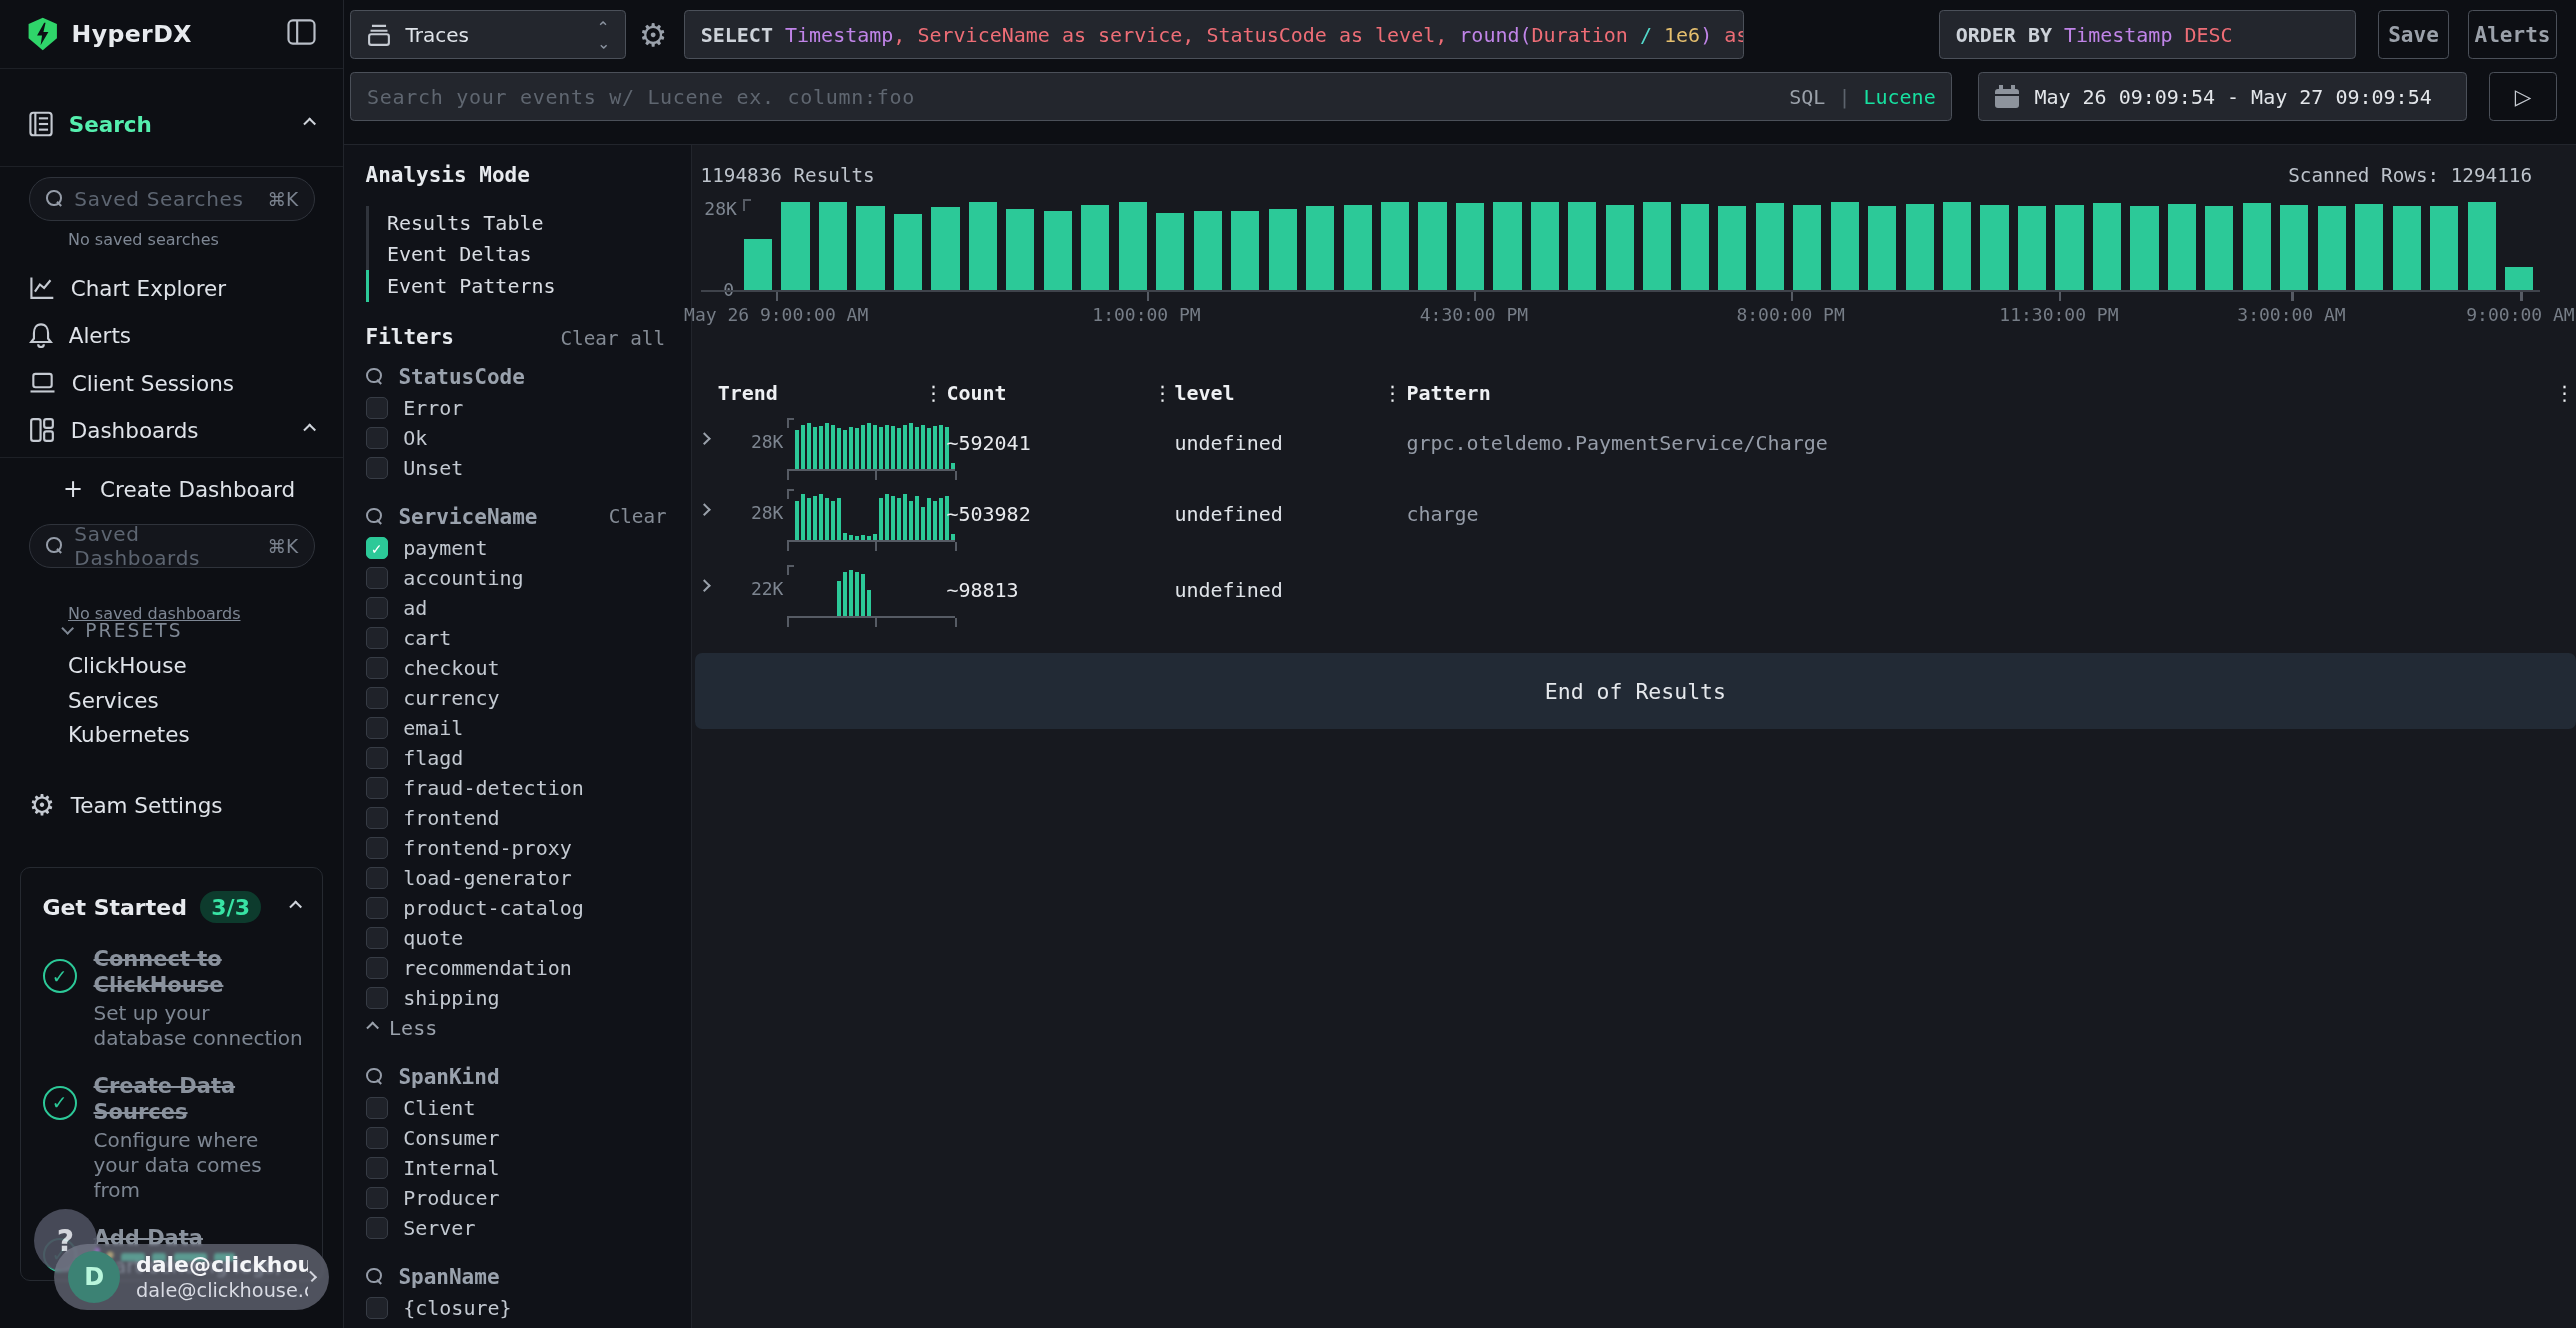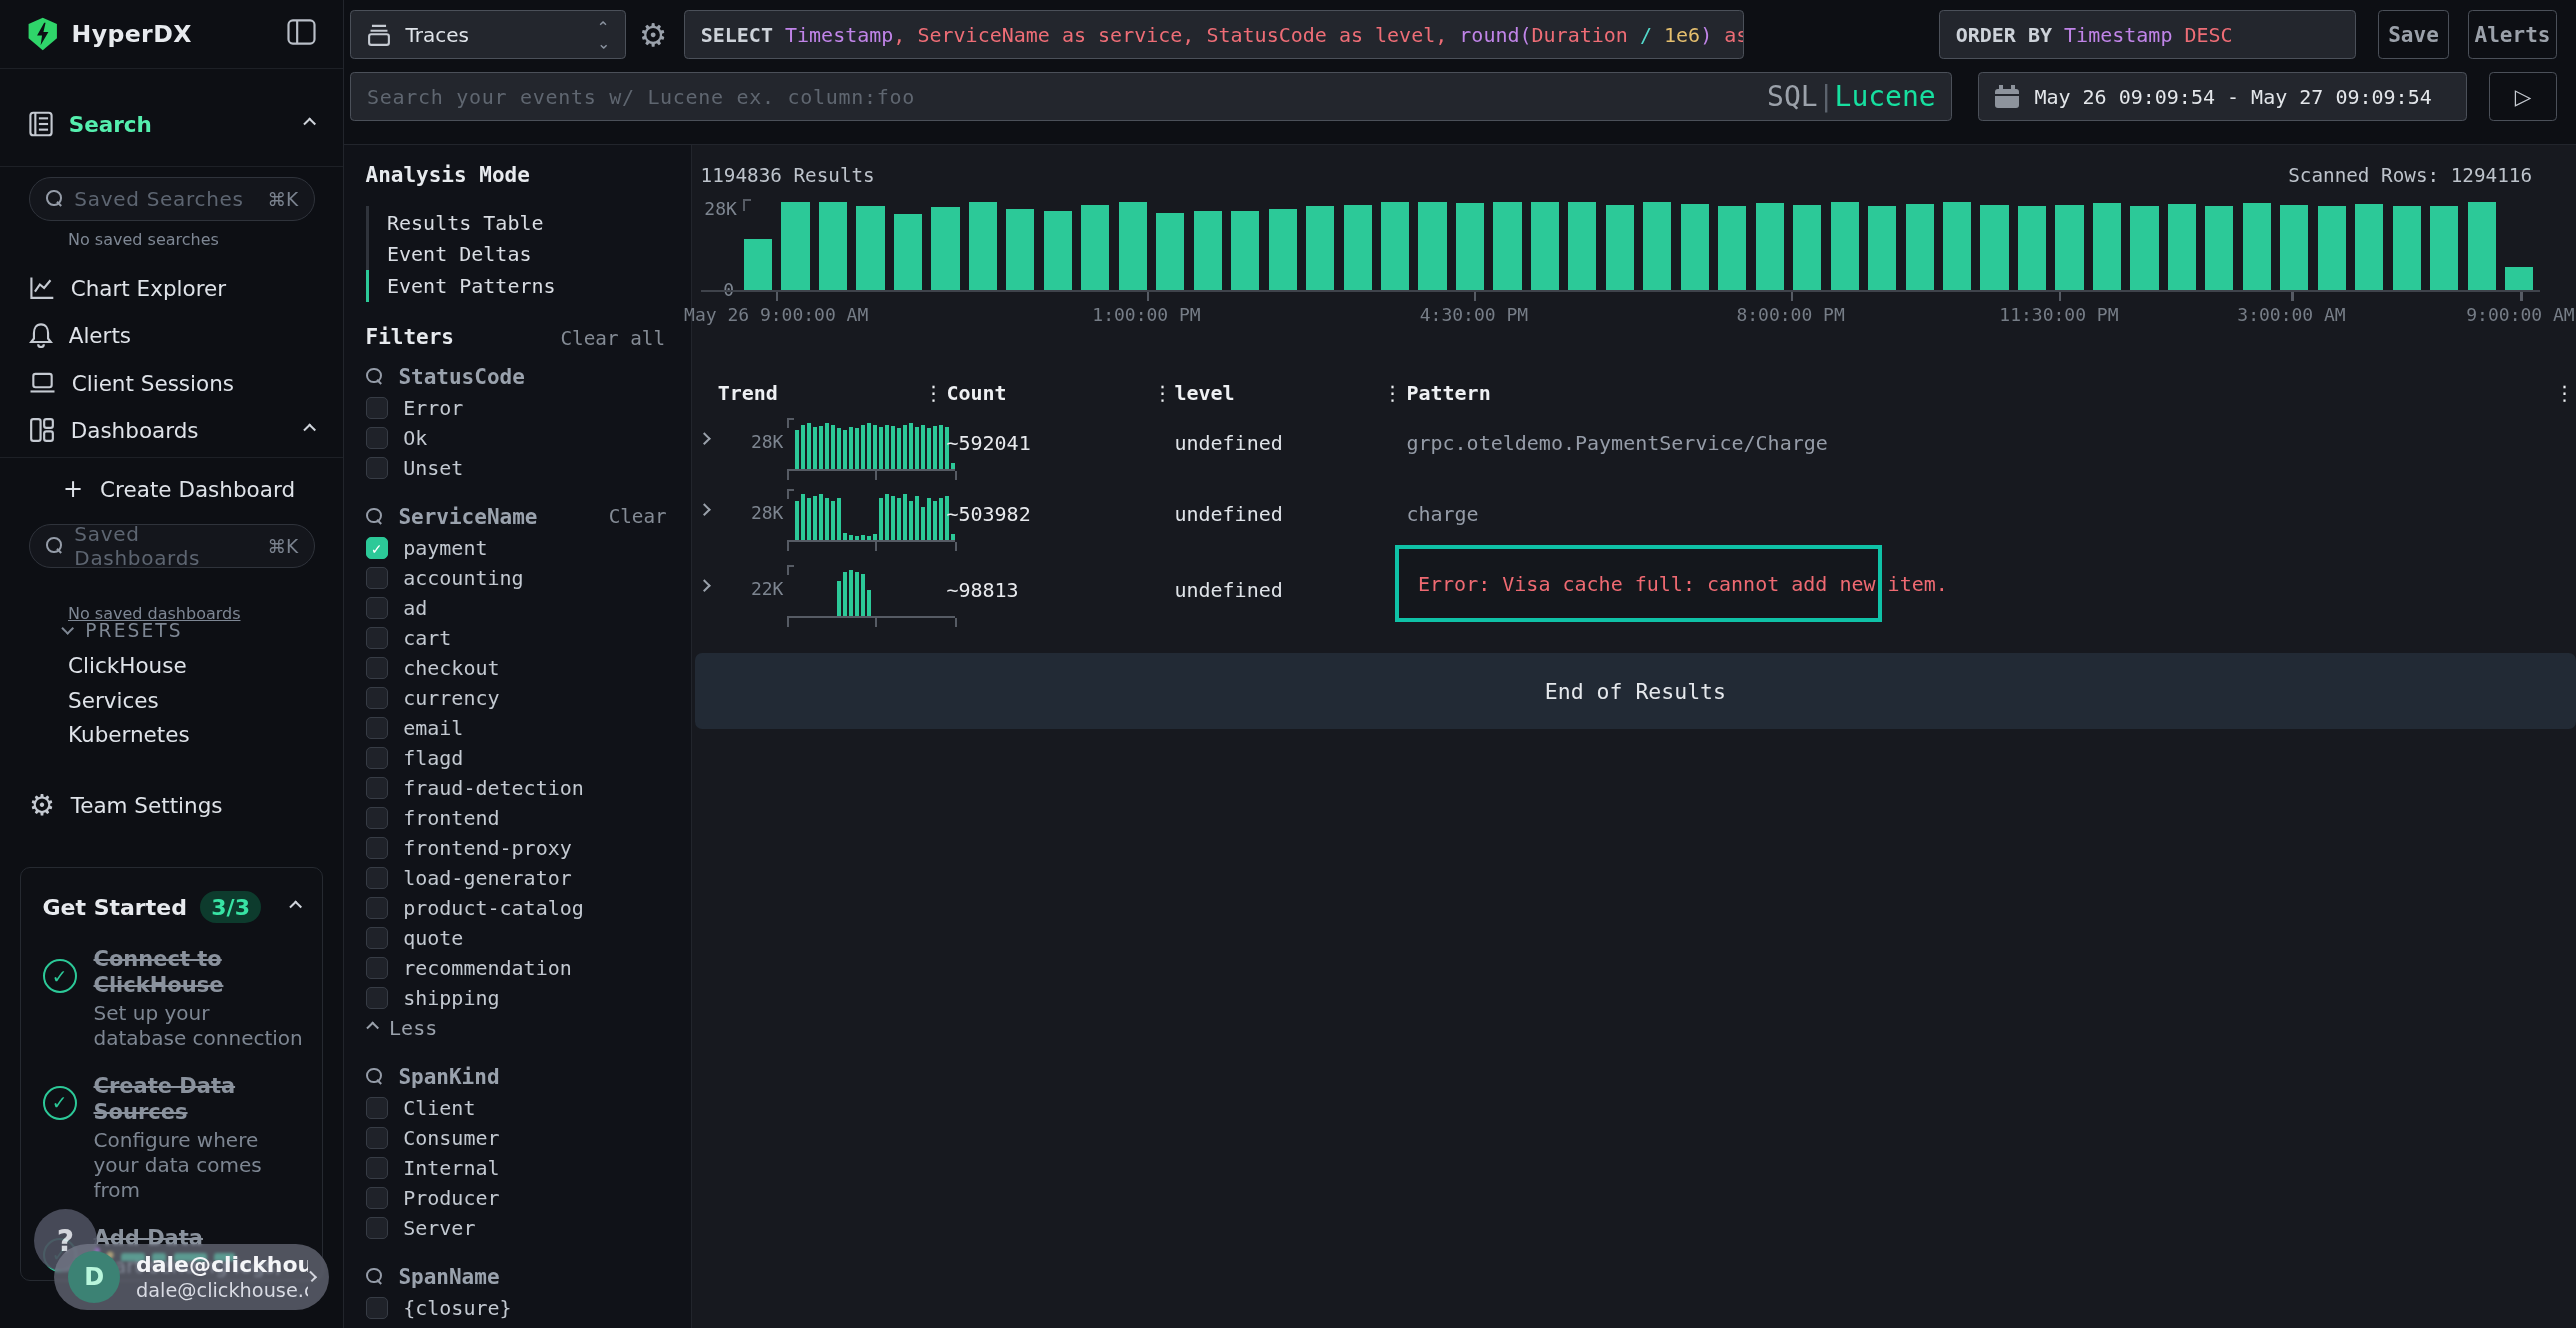--- a/index.html
+++ b/index.html
@@ -69,21 +69,21 @@
   .topbar { position:absolute; left:344px; top:0; width:2232px; height:145px; background:#0d0f14; border-bottom:0.7px solid #22252c; }
   .tb-box { position:absolute; height:49px; background:#23262d; border:1.4px solid #4b5059; border-radius:4.3px;
             display:flex; align-items:center; padding:0 15.7px; white-space:nowrap; overflow:hidden; }
   .tb-btn { position:absolute; height:49px; background:transparent; border:1.4px solid #4b5059; border-radius:4.3px;
             display:flex; align-items:center; justify-content:center; color:#9ba1aa; font-weight:bold; font-size:21px; cursor:pointer;}
   .tok-kw { color:#cdd2d9; font-weight:bold; }
   .tok-purple { color:#c084e8; } .tok-red { color:#ee6d76; } .tok-cyan { color:#53d8cb; } .tok-yellow { color:#e5bf6e; }
   .select-arrows { margin-left:auto; color:#8b93a0; font-size:15.7px; line-height:.8; display:flex; flex-direction:column; align-items:center;}
   .gear { position:absolute; color:#9aa1ab; font-size:31.5px; line-height:1;}
   .ph-text { color:#5f6670; font-size:20px; letter-spacing:0.7px;}
-  .lang-toggle { margin-left:auto; font-size:28px; color:#9ba1aa; display:flex; gap:0; align-items:center;}
+  .lang-toggle { margin-left:auto; font-size:20px; color:#9ba1aa; display:flex; gap:13px; align-items:center;}
   .lucene { color:#17e0a0; }
   .cal { position:relative; width:24px; height:23px; flex:none; margin-right:15.7px;}
   .cal::before { content:""; position:absolute; left:0; top:4.3px; width:24px; height:18.6px; background:#8d939c; border-radius:2.9px; }
   .cal::after { content:""; position:absolute; left:4.3px; top:0; width:3.6px; height:7.2px; background:#8d939c; box-shadow:12px 0 0 #8d939c; }
   .cal i { position:absolute; left:0; top:9.3px; width:24px; height:2.1px; background:#23262d; }
 
   
   .fpanel { position:absolute; left:344px; top:145px; width:348px; height:1183px; background:#101218; border-right:0.7px solid #22252c; overflow:hidden;
             font-family:"DejaVu Sans Mono","Liberation Mono",monospace; }
   .fp-title { position:absolute; left:21.5px; font-weight:bold; font-size:21px; color:#e7eaee; }
@@ -695,23 +695,20 @@
                 <i style="height: 0%; background: transparent;"></i>
                 <i style="height: 0%; background: transparent;"></i>
               </div>
               <div class="spark-base"></div>
               <span class="spark-tick" style="left: calc(0% - 8.6px);"></span>
               <span class="spark-tick" style="left: calc(50% - 0.7px);"></span>
               <span class="spark-tick" style="left: calc(100% - 0.7px);"></span>
             </div>
             <span class="cell count">~98813</span>
             <span class="cell level">undefined</span>
-            <div class="sel-box">
-              <span class="err">Error: Visa cache full: cannot add new item.</span>
-            </div>
           </div>
         </div>
     </div>
 
     <div class="end-bar">
       <span>End of Results</span>
     </div>
   </div>
 </div>
 

